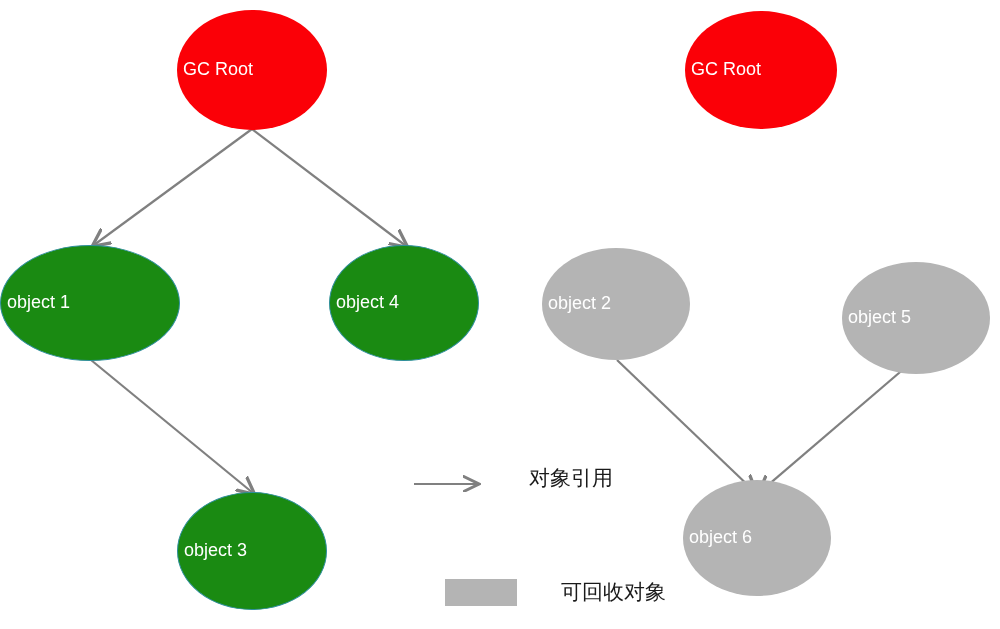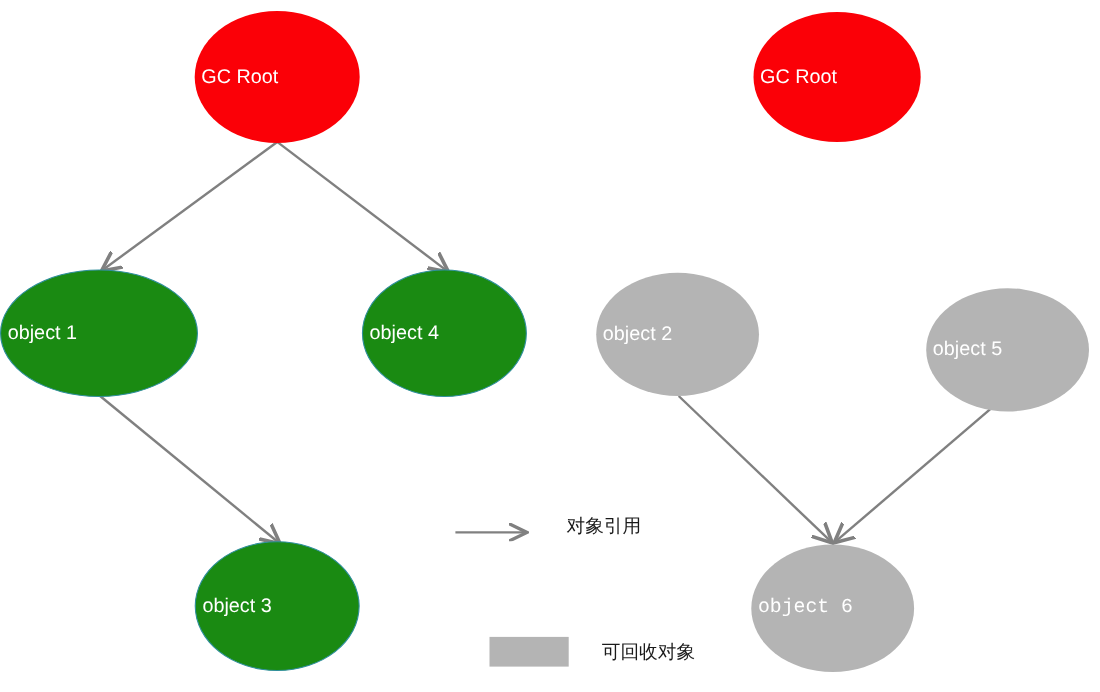--- a/index.html
+++ b/index.html
@@ -93,22 +93,22 @@
   .legend-swatch-garbage { background: #b4b4b4; }
 
   .legend-arrow {
     position: absolute;
     left: 0;
     top: 0;
     width: 72px;
     height: 27px;
   }
   .legend-text {
-    margin-left: 30px;
-    font-size: 17px;
+    margin-left: 44px;
+    font-size: 21px;
     color: #1a1a1a;
     white-space: nowrap;
     font-family: "DejaVu Sans", "Liberation Sans", sans-serif;
   }
 </style>
 </head>
 <body>
 
 <div id="canvas">
 
@@ -145,21 +145,21 @@
       </div>
       <div class="node node-live" style="left: 177px; top: 492px; width: 150px; height: 118px;">
         <span class="node-label">object 3</span>
       </div>
       <div class="node node-garbage" style="left: 542px; top: 248px; width: 148px; height: 112px;">
         <span class="node-label">object 2</span>
       </div>
       <div class="node node-garbage" style="left: 842px; top: 262px; width: 148px; height: 112px;">
         <span class="node-label">object 5</span>
       </div>
-      <div class="node node-garbage" style="left: 683px; top: 495px; width: 148px; height: 116px; font-family: Liberation Mono, monospace;">
+      <div class="node node-garbage" style="left: 683px; top: 480px; width: 148px; height: 116px;">
         <span class="node-label">object 6</span>
       </div>
     </div>
 
   <div id="legend">
     <div class="legend-row legend-row-0">
       <span class="legend-mark">
         <svg class="legend-arrow" viewBox="0 0 72 27" xmlns="http://www.w3.org/2000/svg">
           <line x1="1" y1="19" x2="64" y2="19" stroke="#808080" stroke-width="2" marker-end="url(#arrowhead-legend)"></line>
         </svg>

